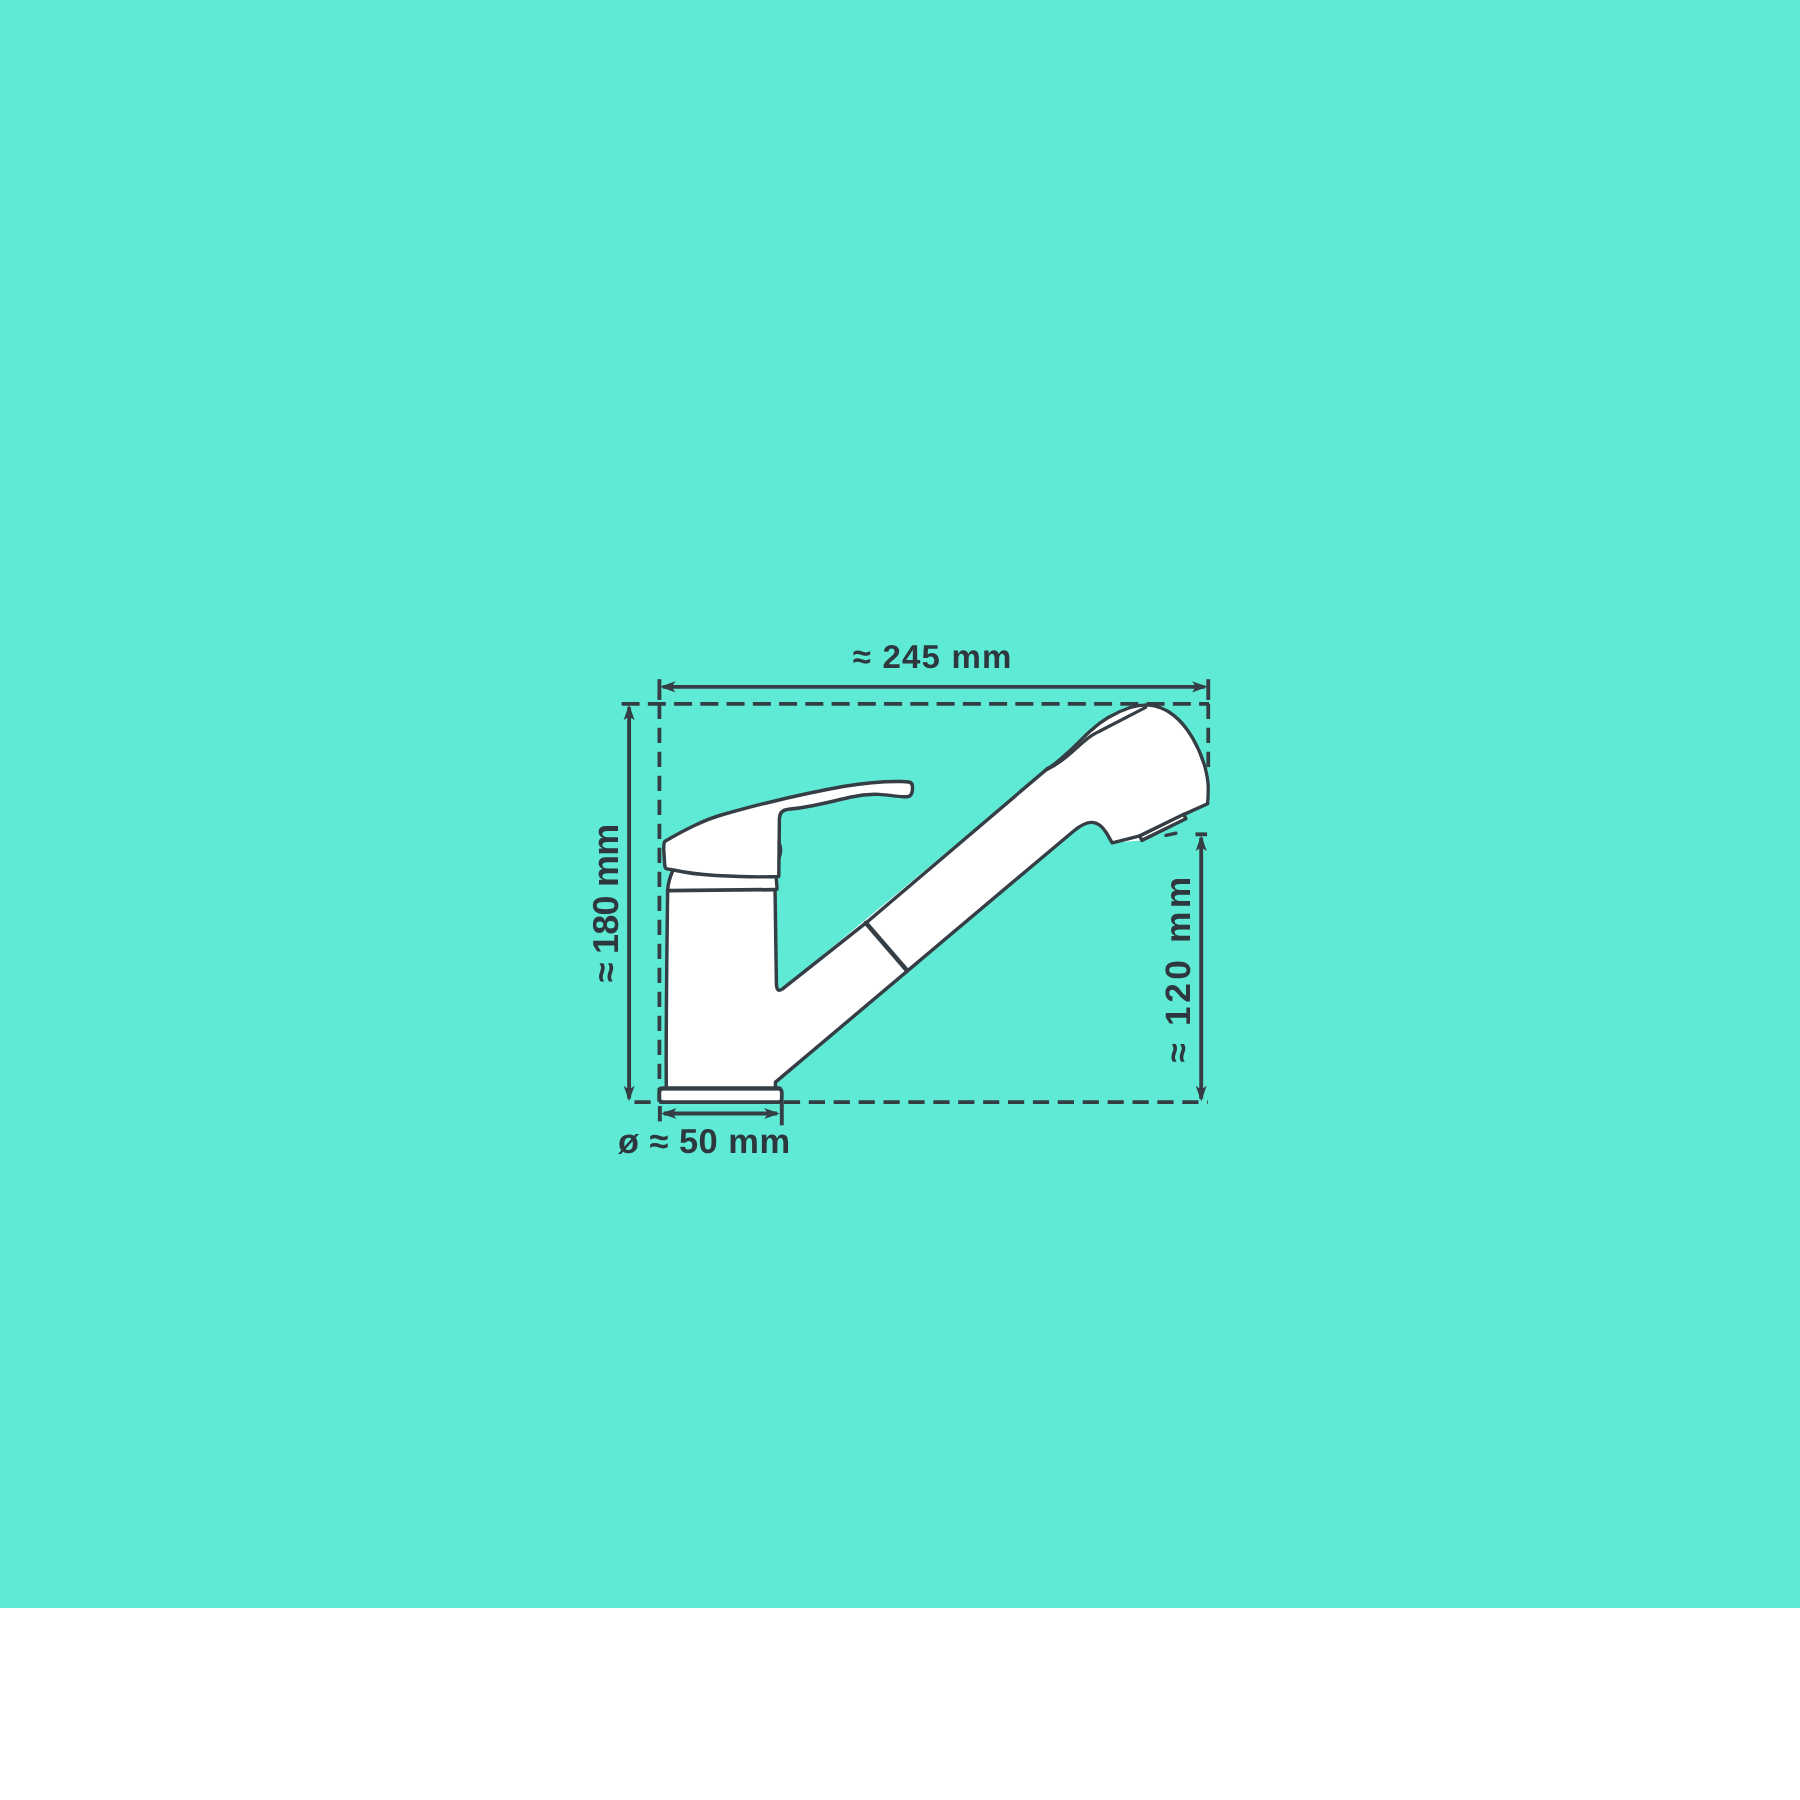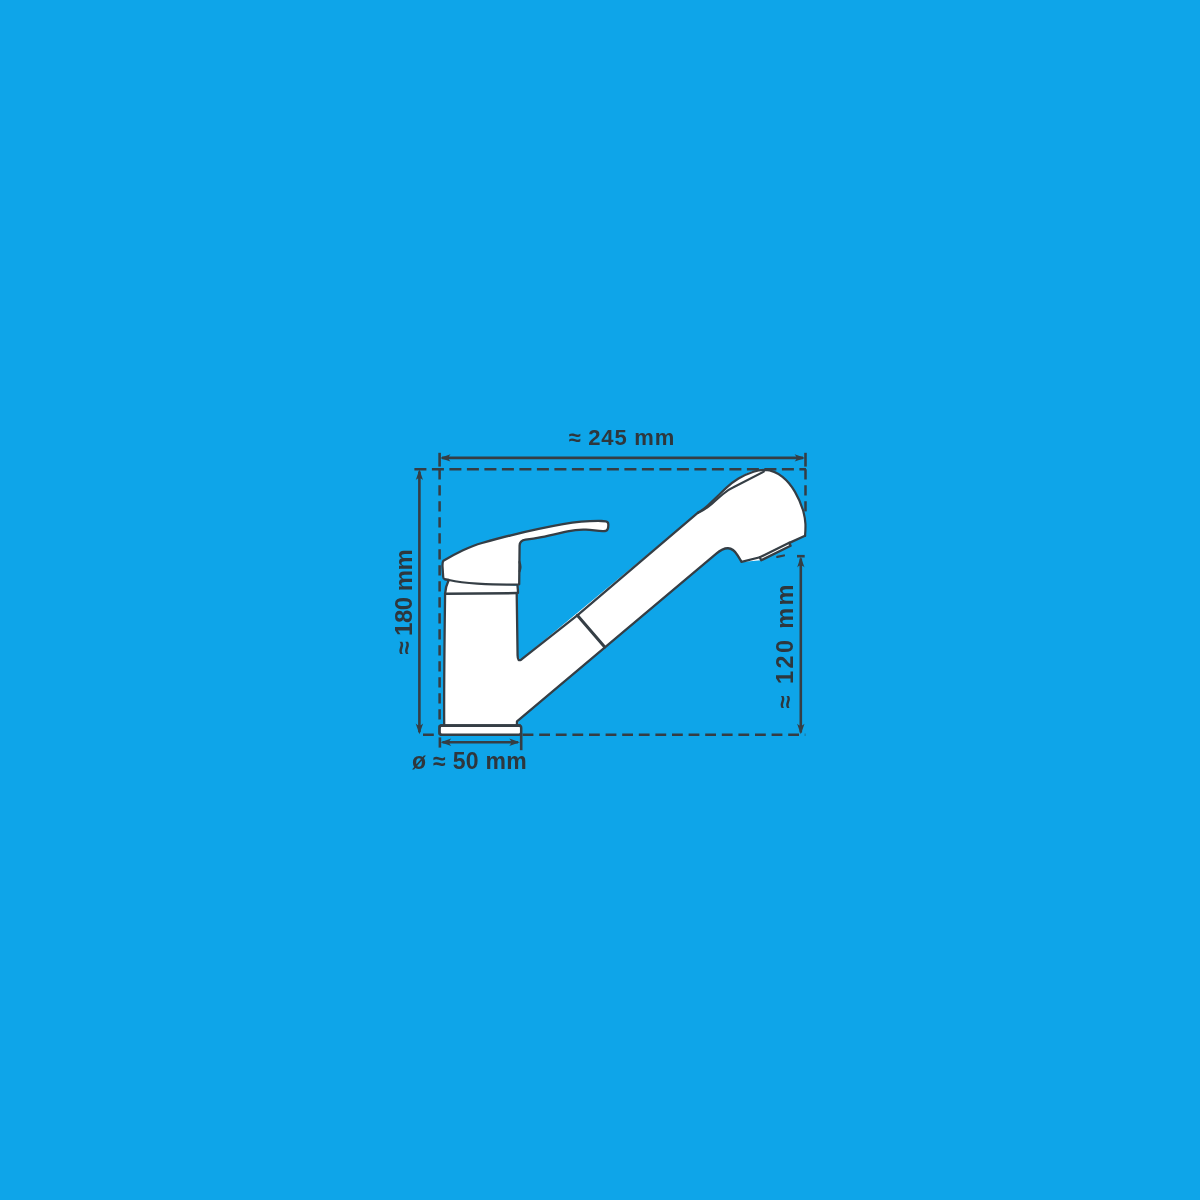--- a/index.html
+++ b/index.html
@@ -1,16 +1,16 @@
 <!DOCTYPE html>
 <html><head>
 <meta charset="utf-8">
 <style>
   html,body{margin:0;padding:0;background:#ffffff;}
-  #canvas{position:relative;width:1200px;height:1200px;background:#0ea5e9;overflow:hidden;}
+  #canvas{position:relative;width:1200px;height:1072px;background:#5eead4;overflow:hidden;}
   svg{position:absolute;left:0;top:0;}
   text{font-family:"Liberation Sans",sans-serif;font-weight:bold;fill:#2e373d;}
 </style>
 </head>
 <body>
 <div id="canvas">
 <svg width="1200" height="1200" viewBox="0 0 1200 1200">
 
   <g fill="none" stroke="#343d44" stroke-width="2.5">
 

